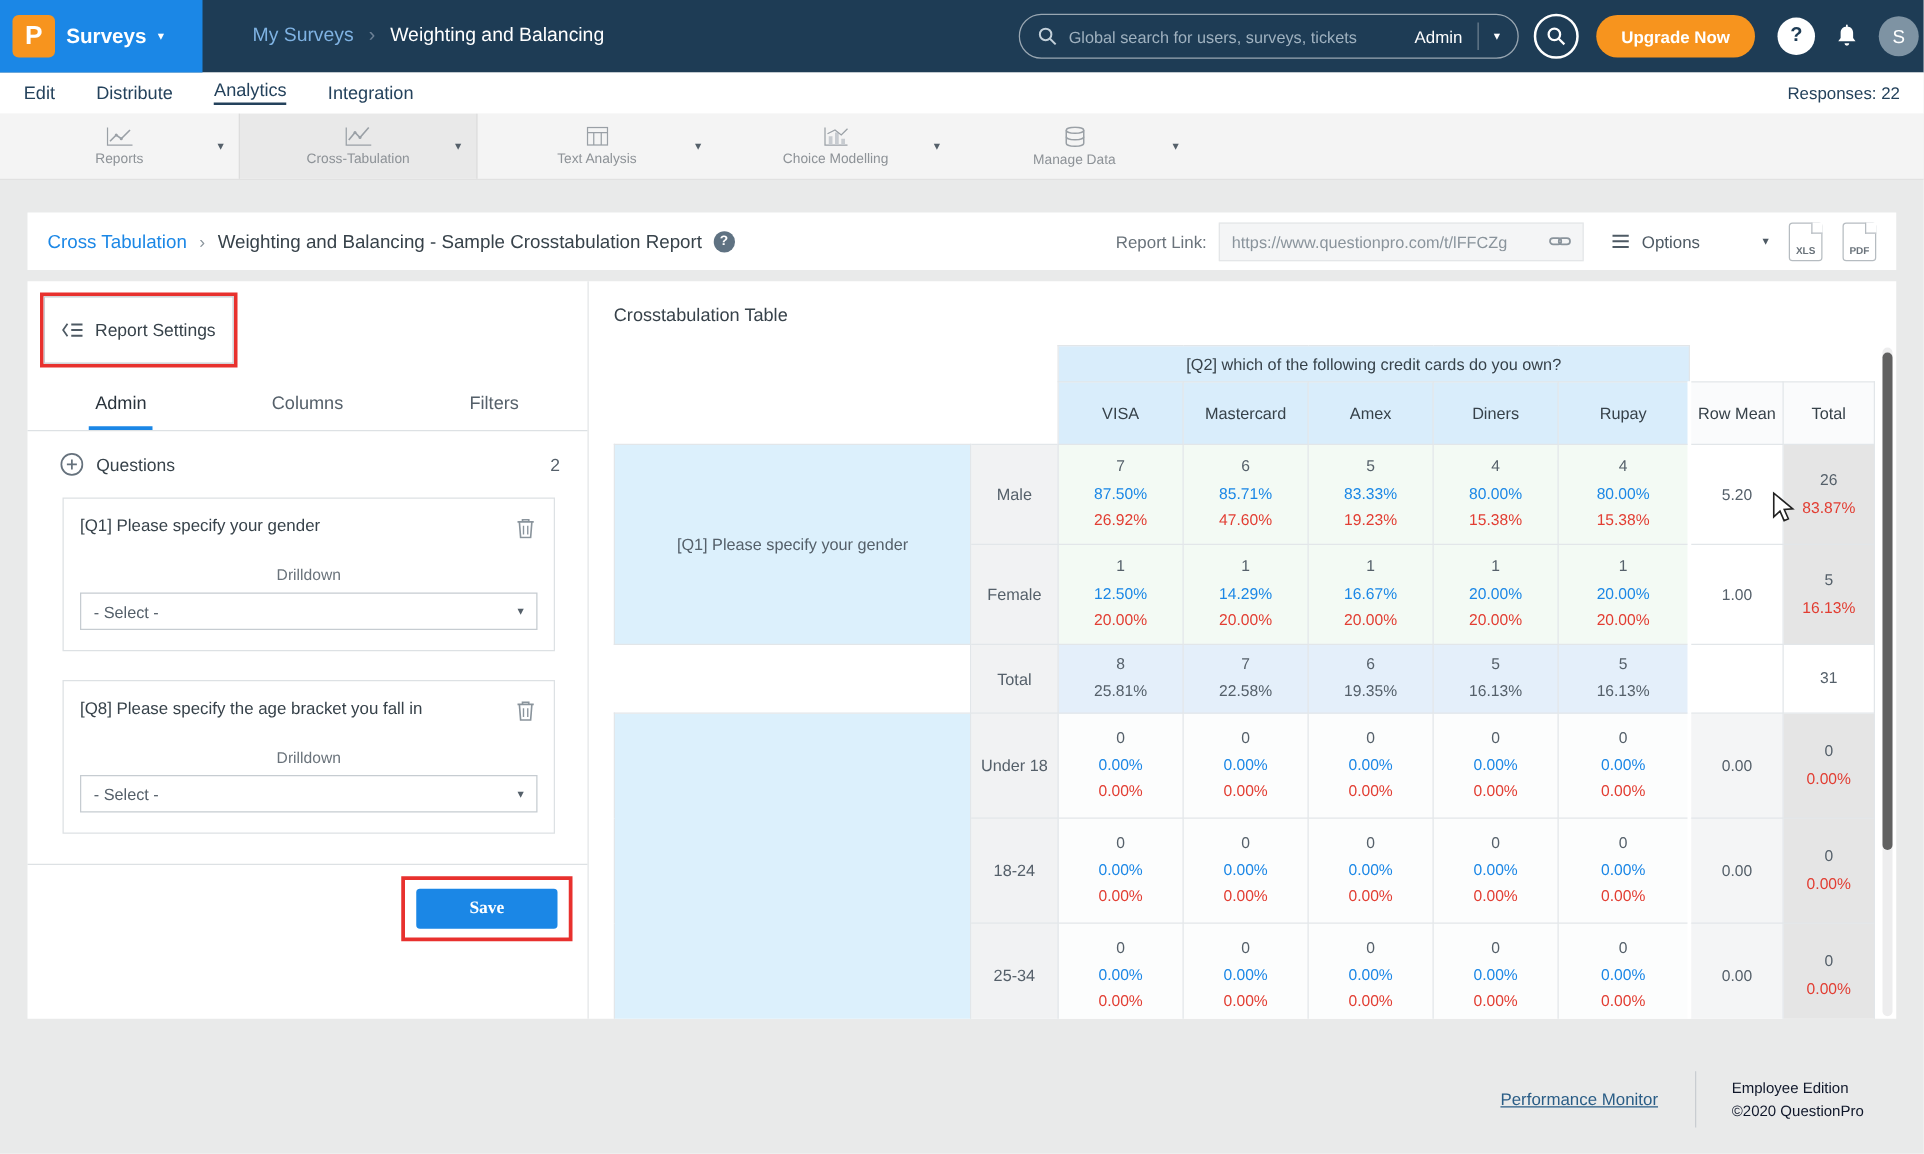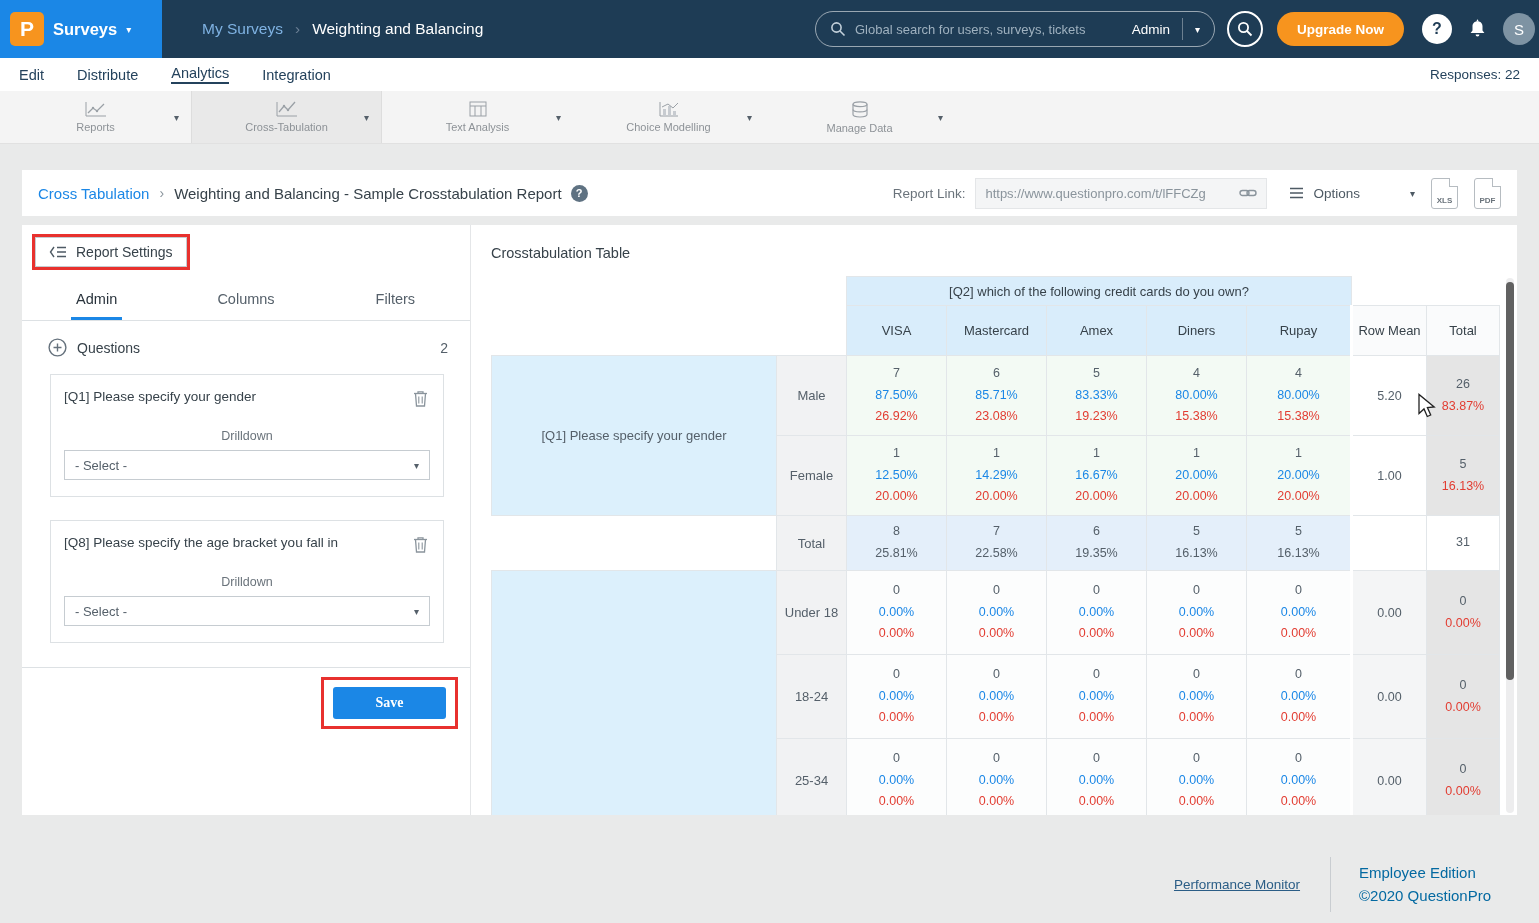--- a/index.html
+++ b/index.html
@@ -56,21 +56,21 @@
   .options-label { font-size: 13.5px; color: #4e5a64; }
   .opt-caret { color: #4e5a64; font-size: 10px; margin-left: 40px; cursor: pointer; }
   .doc-btn { width: 27px; height: 31px; border: 1px solid #b6bcc1; border-radius: 3px; margin-left: 16px; display: flex; align-items: flex-end; justify-content: center; font-size: 8px; font-weight: 700; color: #6a737b; padding-bottom: 3px; position: relative; background: #fff; cursor: pointer; }
   .doc-btn::before { content: ""; position: absolute; top: -1px; right: -1px; width: 8px; height: 8px; background: #fff; border-left: 1px solid #b6bcc1; border-bottom: 1px solid #b6bcc1; }
 
   .main { background: #fff; height: 590px; display: flex; }
 
   
   .left-panel { width: 449px; border-right: 1px solid #e4e6e8; padding-top: 9px; flex-shrink: 0; }
   .rs-annot { display: inline-block; border: 3px solid var(--annotation-red, #e8312e); margin-left: 10px; }
-  .rs-btn { display: flex; align-items: center; gap: 9px; background: #fff; border: 1px solid #c6ccd1; padding: 6px 13px; font-size: 14px; color: #37424a; cursor: pointer; font-family: inherit; }
+  .rs-btn { display: flex; align-items: center; gap: 9px; background: #fff; border: 1px solid #c6ccd1; padding: 18px 13px; font-size: 14px; color: #37424a; cursor: pointer; font-family: inherit; }
   .tabs { display: flex; margin-top: 15px; border-bottom: 1px solid #dde1e4; }
   .tab { flex: 1; text-align: center; font-size: 14.5px; color: #55606a; cursor: pointer; padding-top: 6px; }
   .tab span { display: inline-block; padding: 0 5px 10px; }
   .tab.active { color: #29333c; }
   .tab.active span { border-bottom: 3px solid var(--accent-blue, #1b87e6); }
   .q-row { display: flex; align-items: center; padding: 17px 22px 11px 26px; gap: 10px; }
   .q-label { font-size: 14px; }
   .q-count { margin-left: auto; font-size: 14px; color: #55606a; }
   .card { border: 1px solid #dde1e4; margin: 6px 26px 0 28px; padding: 13px 13px 16px; }
   .card + .card { margin-top: 23px; }
@@ -111,21 +111,21 @@
   .ct tr td.data.totalcell { background: #e5e5e5; }
   .ct tr.total-row td.data.totalcell { background: #fff; }
   .ct tr.g1 td.rowmean { background: #f4f5f6; }
   .vscroll-track { position: absolute; top: 53px; right: 3px; width: 8px; height: 535px; background: #ededee; border-radius: 4px; }
   .vscroll-thumb { position: absolute; top: 4px; left: 0; width: 8px; height: 398px; background: #616161; border-radius: 4px; cursor: grab; }
   .cursor { position: absolute; left: 946px; top: 168px; pointer-events: none; z-index: 5; }
 
   
   .footer { display: flex; align-items: center; justify-content: flex-end; gap: 30px; padding: 42px 26px 0 0; }
   .perf-link { color: #2a5d86; font-size: 13.5px; cursor: pointer; text-decoration: underline; }
-  .edition { border-left: 1px solid #c9cdd1; padding: 4px 0 4px 28px; color: #0369a1; font-size: 15px; line-height: 1.55; text-align: left; }
+  .edition { border-left: 1px solid #c9cdd1; padding: 4px 0 4px 28px; color: #0f172a; font-size: 12px; line-height: 1.55; text-align: left; }
 </style>
 </head>
 <body>
 
 <div class="topbar">
   <div class="logo-block">
     <div class="logo-sq">
         <span>P</span>
       </div>
     <span class="product">Surveys</span>
@@ -367,21 +367,21 @@
               <td class="group-label" rowspan="2">[Q1] Please specify your gender</td>
               <th class="row-label">Male</th>
               <td class="data">
                 <div class="v c1">7</div>
                 <div class="v c2">87.50%</div>
                 <div class="v c3">26.92%</div>
               </td>
               <td class="data">
                 <div class="v c1">6</div>
                 <div class="v c2">85.71%</div>
-                <div class="v c3">23.08%</div>
+                <div class="v c3">47.60%</div>
               </td>
               <td class="data">
                 <div class="v c1">5</div>
                 <div class="v c2">83.33%</div>
                 <div class="v c3">19.23%</div>
               </td>
               <td class="data">
                 <div class="v c1">4</div>
                 <div class="v c2">80.00%</div>
                 <div class="v c3">15.38%</div>

